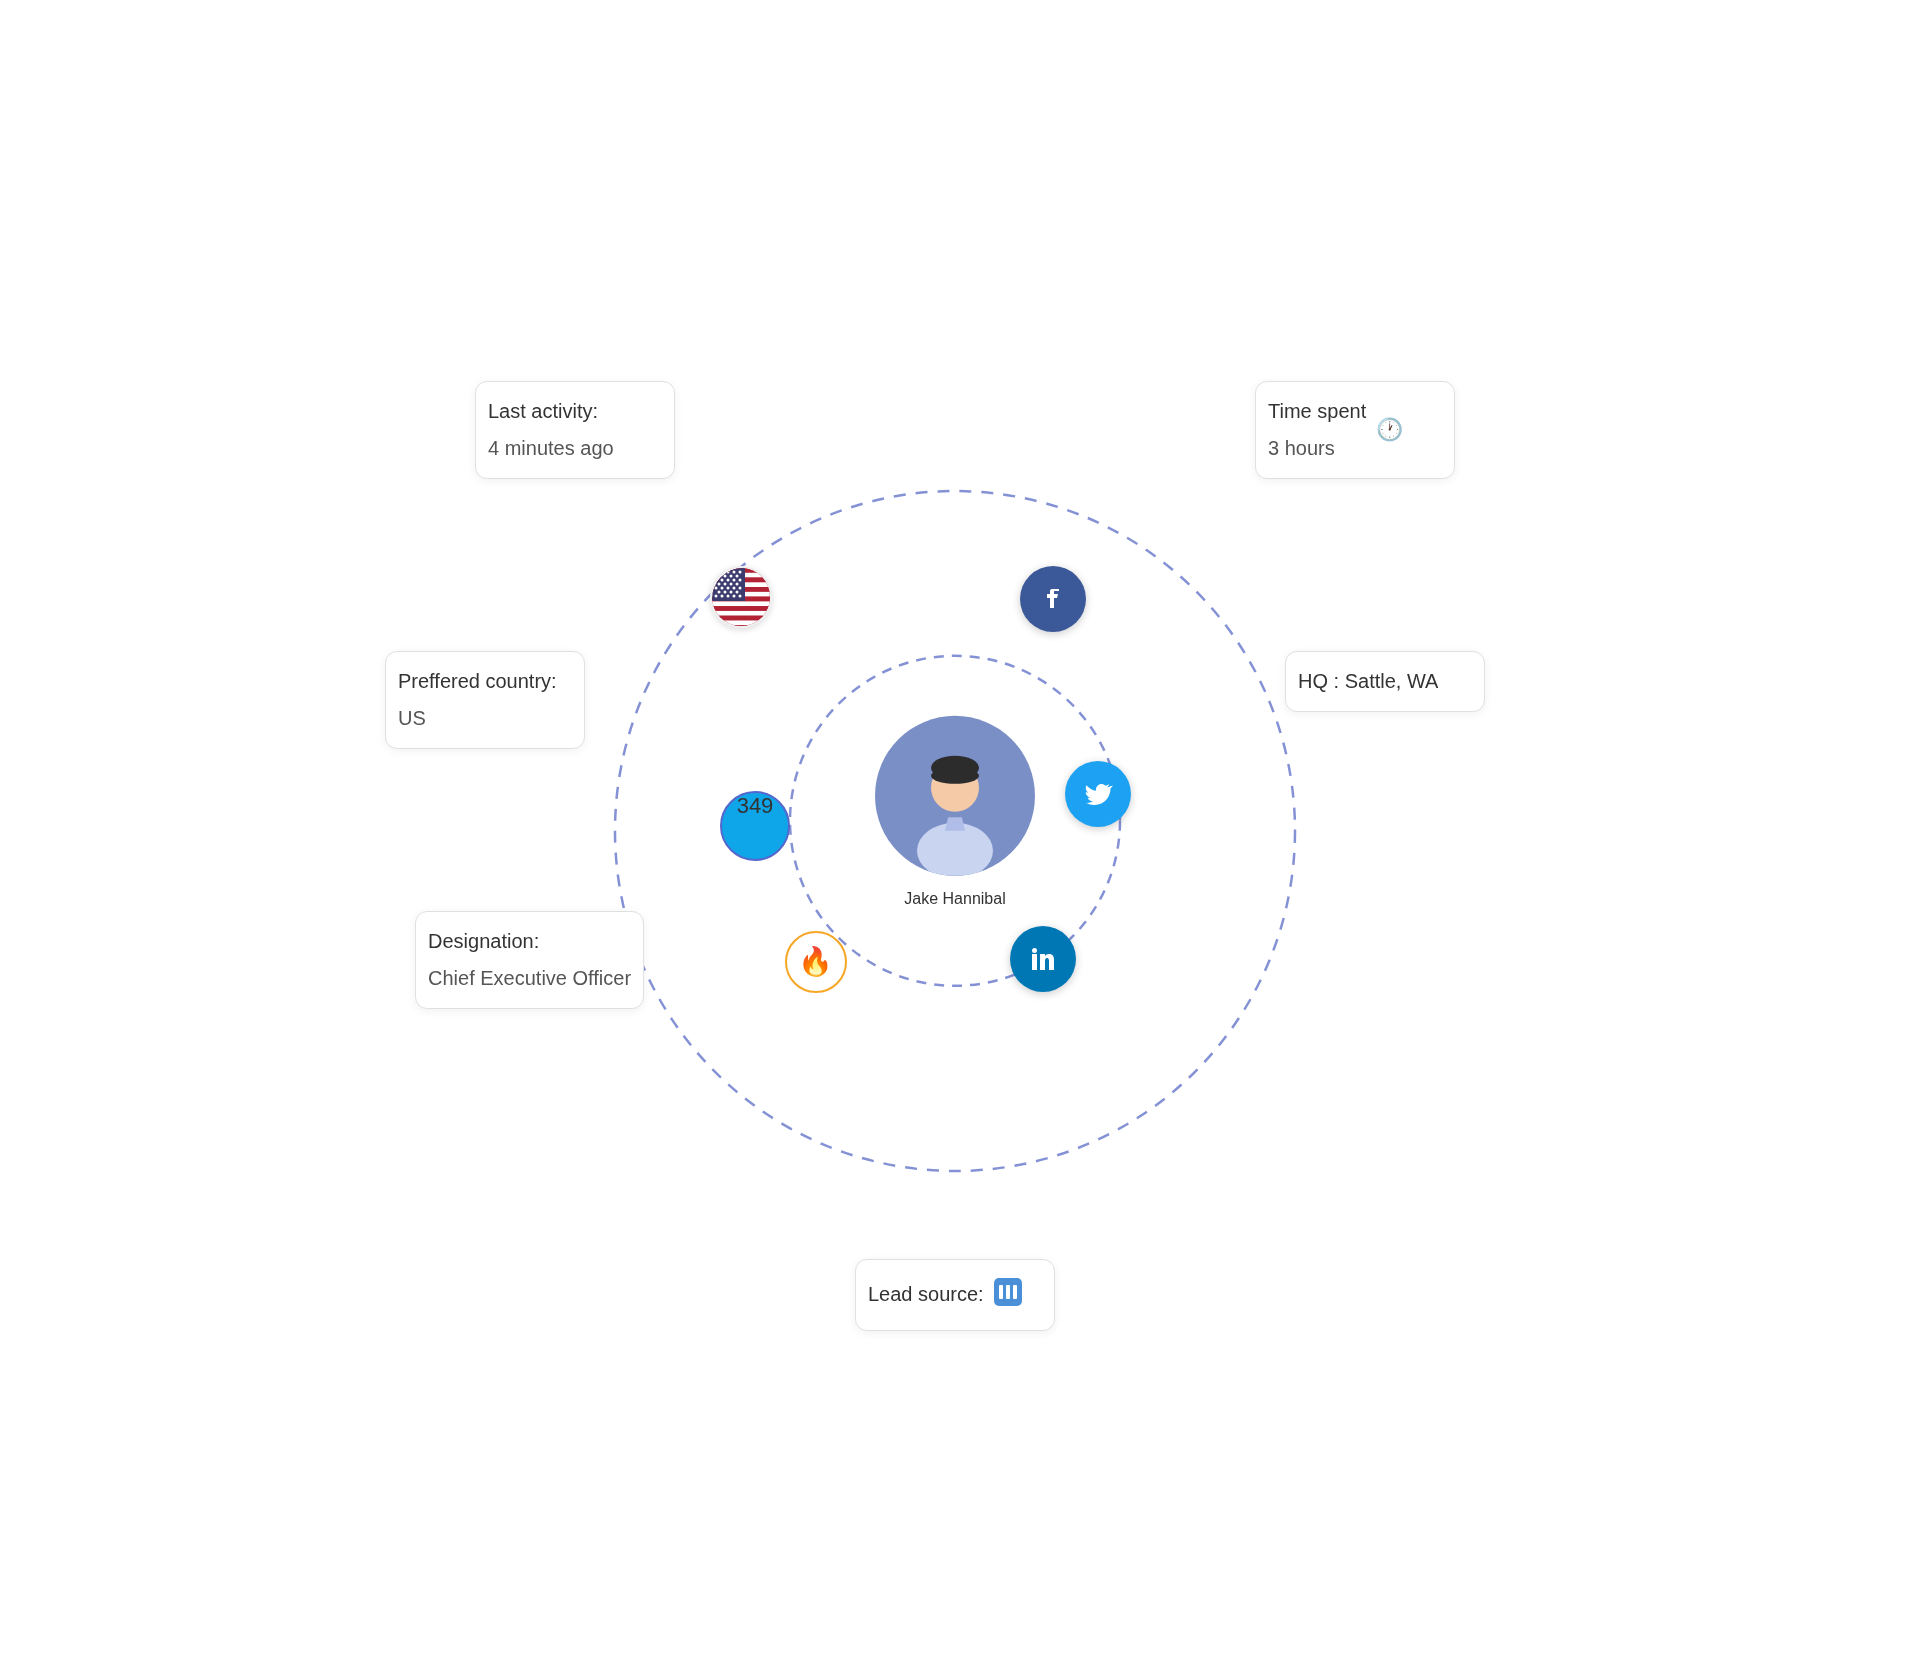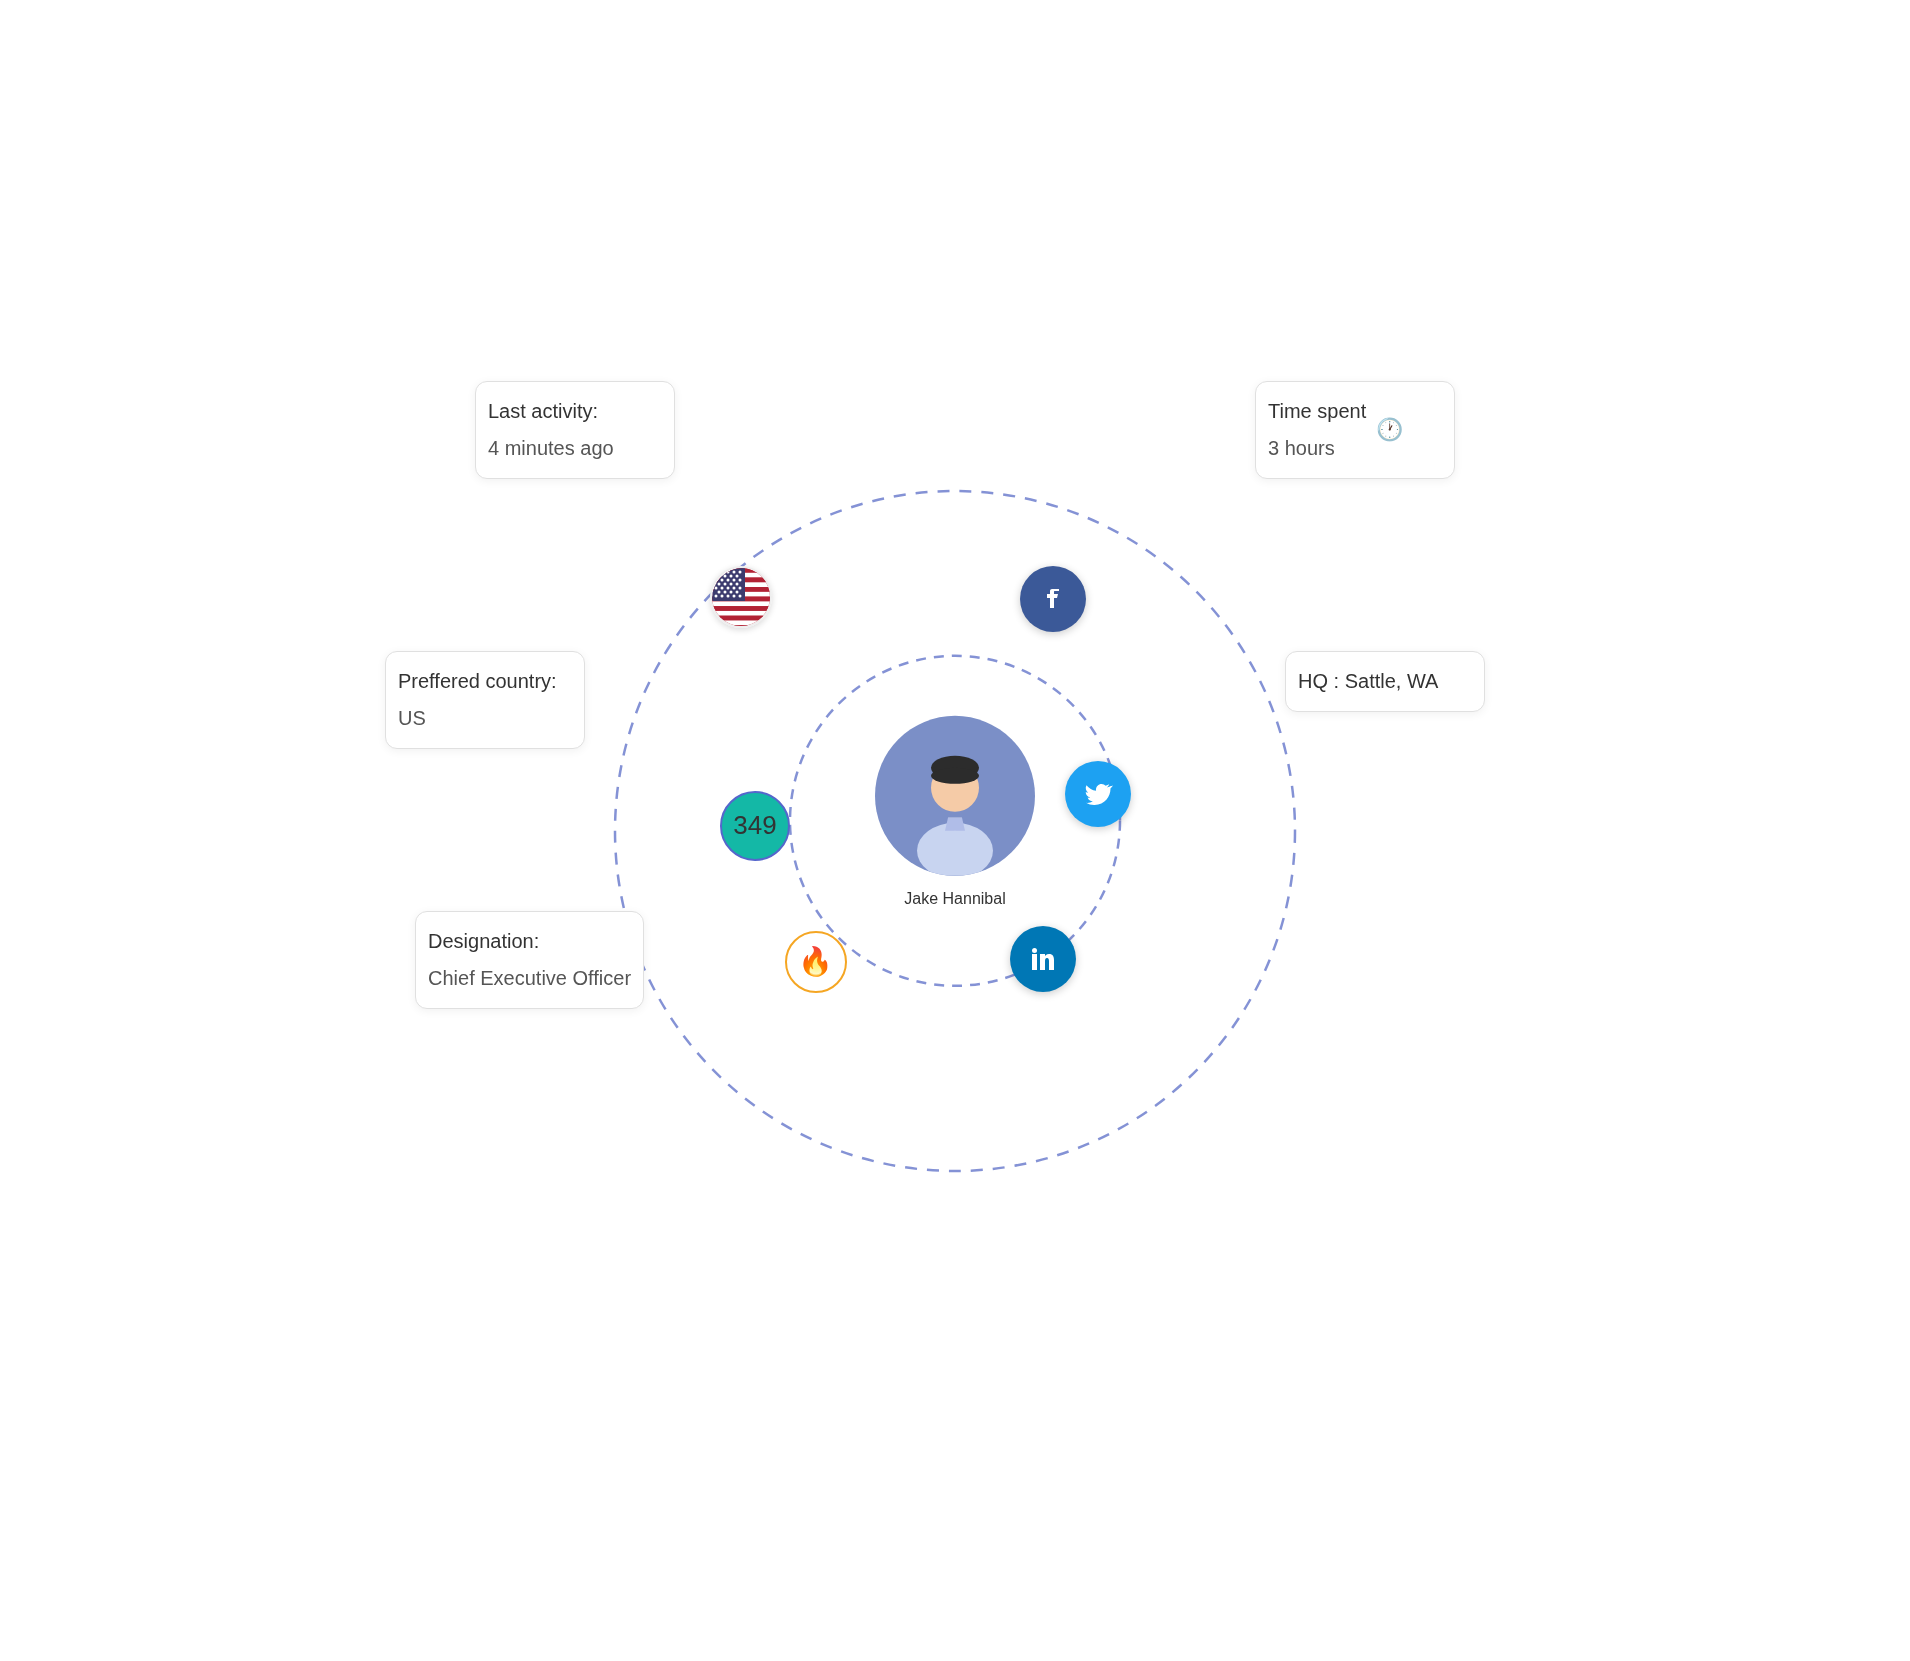--- a/index.html
+++ b/index.html
@@ -125,25 +125,24 @@
       white-space: nowrap;
     }
 
     
     .score-badge {
       position: absolute;
       width: 70px;
       height: 70px;
       border-radius: 50%;
       border: 2px solid #5566cc;
-      background: #14b8a6;
-      display: flex;
-      align-items: center;
+      background: #0ea5e9;
+      display: flex;
       justify-content: center;
-      font-size: 26px;
+      font-size: 22px;
       color: #333;
       font-weight: 500;
     }
 
     
     .flame-icon-wrapper {
       position: absolute;
       width: 62px;
       height: 62px;
       border-radius: 50%;
@@ -203,20 +202,33 @@
   <div class="info-card card-hq">
     <div class="card-title">HQ : Sattle, WA</div>
   </div>
 
   <div class="info-card card-designation">
     <div class="card-title">Designation:</div>
     <div class="card-value">Chief Executive Officer</div>
   </div>
 
 
+  <div class="info-card card-lead-source">
+    <div class="card-row">
+      <div class="card-title">Lead source:</div>
+      <div class="intercom-icon">
+        <svg width="28" height="28" viewBox="0 0 28 28">
+          <rect width="28" height="28" rx="5" fill="#4a90d9"></rect>
+          <rect x="5" y="7" width="4" height="14" rx="1" fill="white"></rect>
+          <rect x="12" y="7" width="4" height="14" rx="1" fill="white"></rect>
+          <rect x="19" y="7" width="4" height="14" rx="1" fill="white"></rect>
+        </svg>
+      </div>
+    </div>
+  </div>
 
   <div class="avatar-wrapper">
 
     <div class="avatar-circle">
       <svg class="avatar-person" viewBox="0 0 130 130">
 
         <circle cx="65" cy="42" r="24" fill="#f5cba7"></circle>
 
         <ellipse cx="65" cy="22" rx="24" ry="12" fill="#2c2c2c"></ellipse>
         <ellipse cx="65" cy="30" rx="24" ry="8" fill="#2c2c2c"></ellipse>

